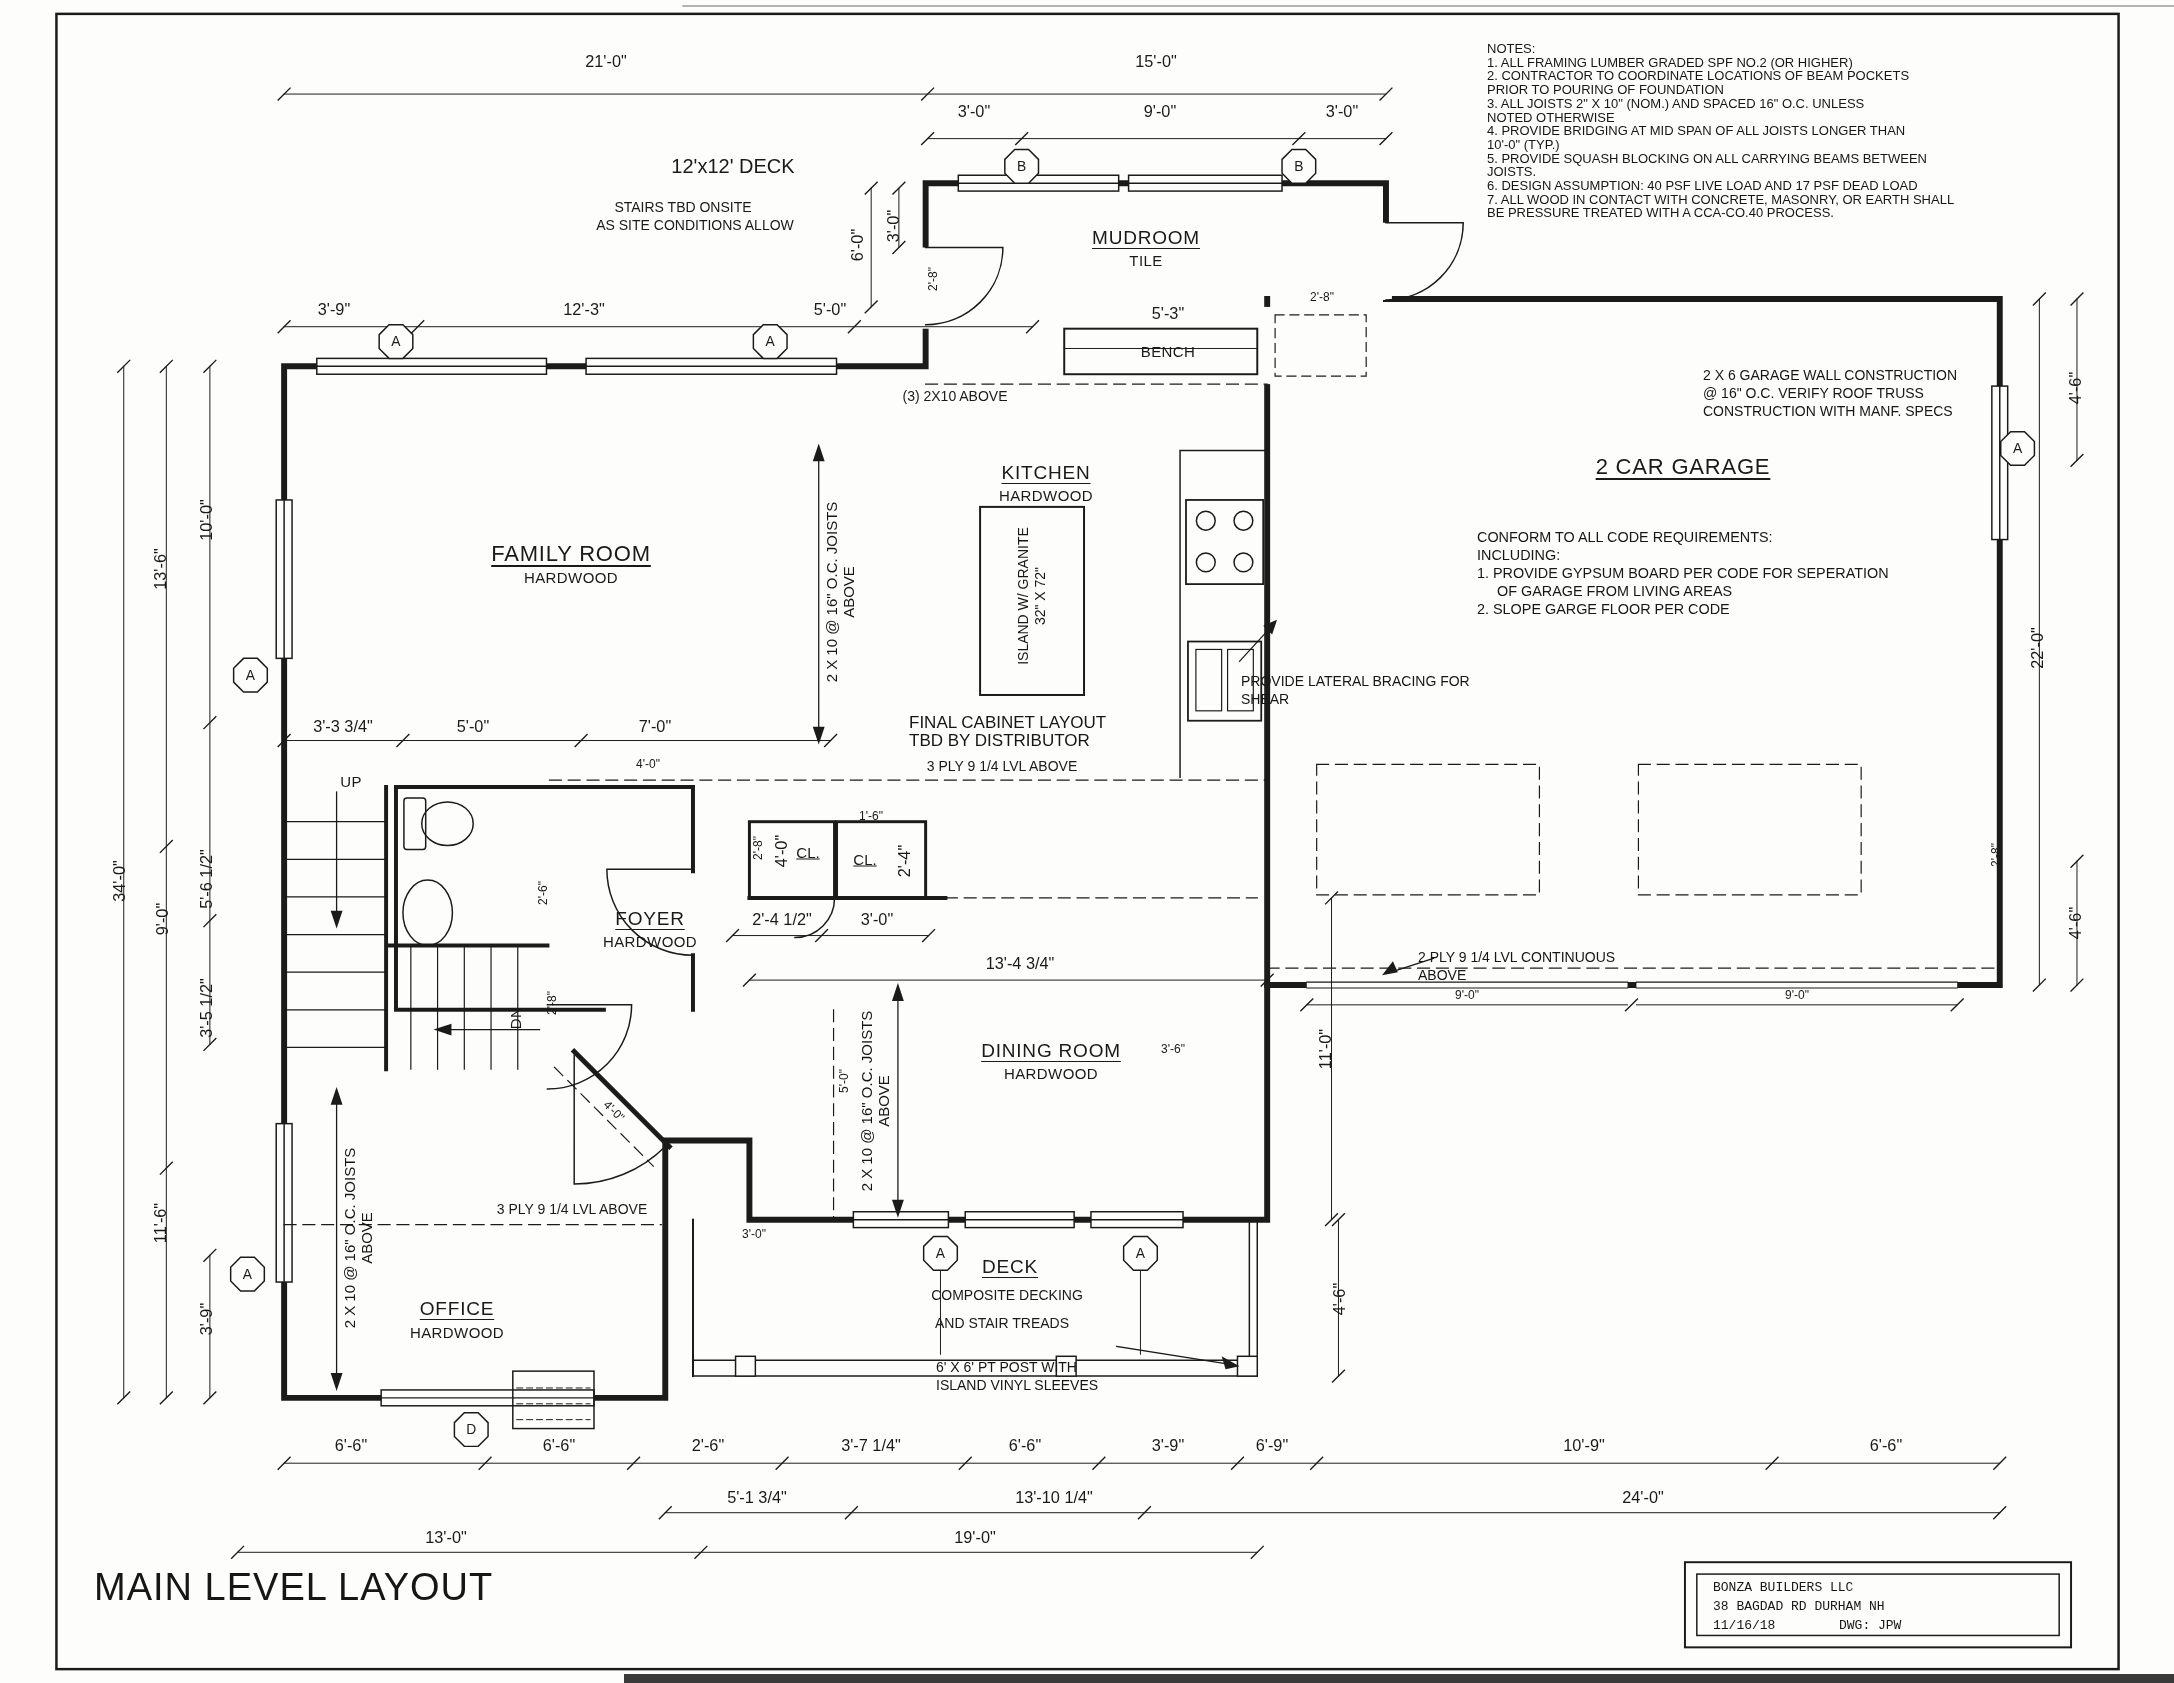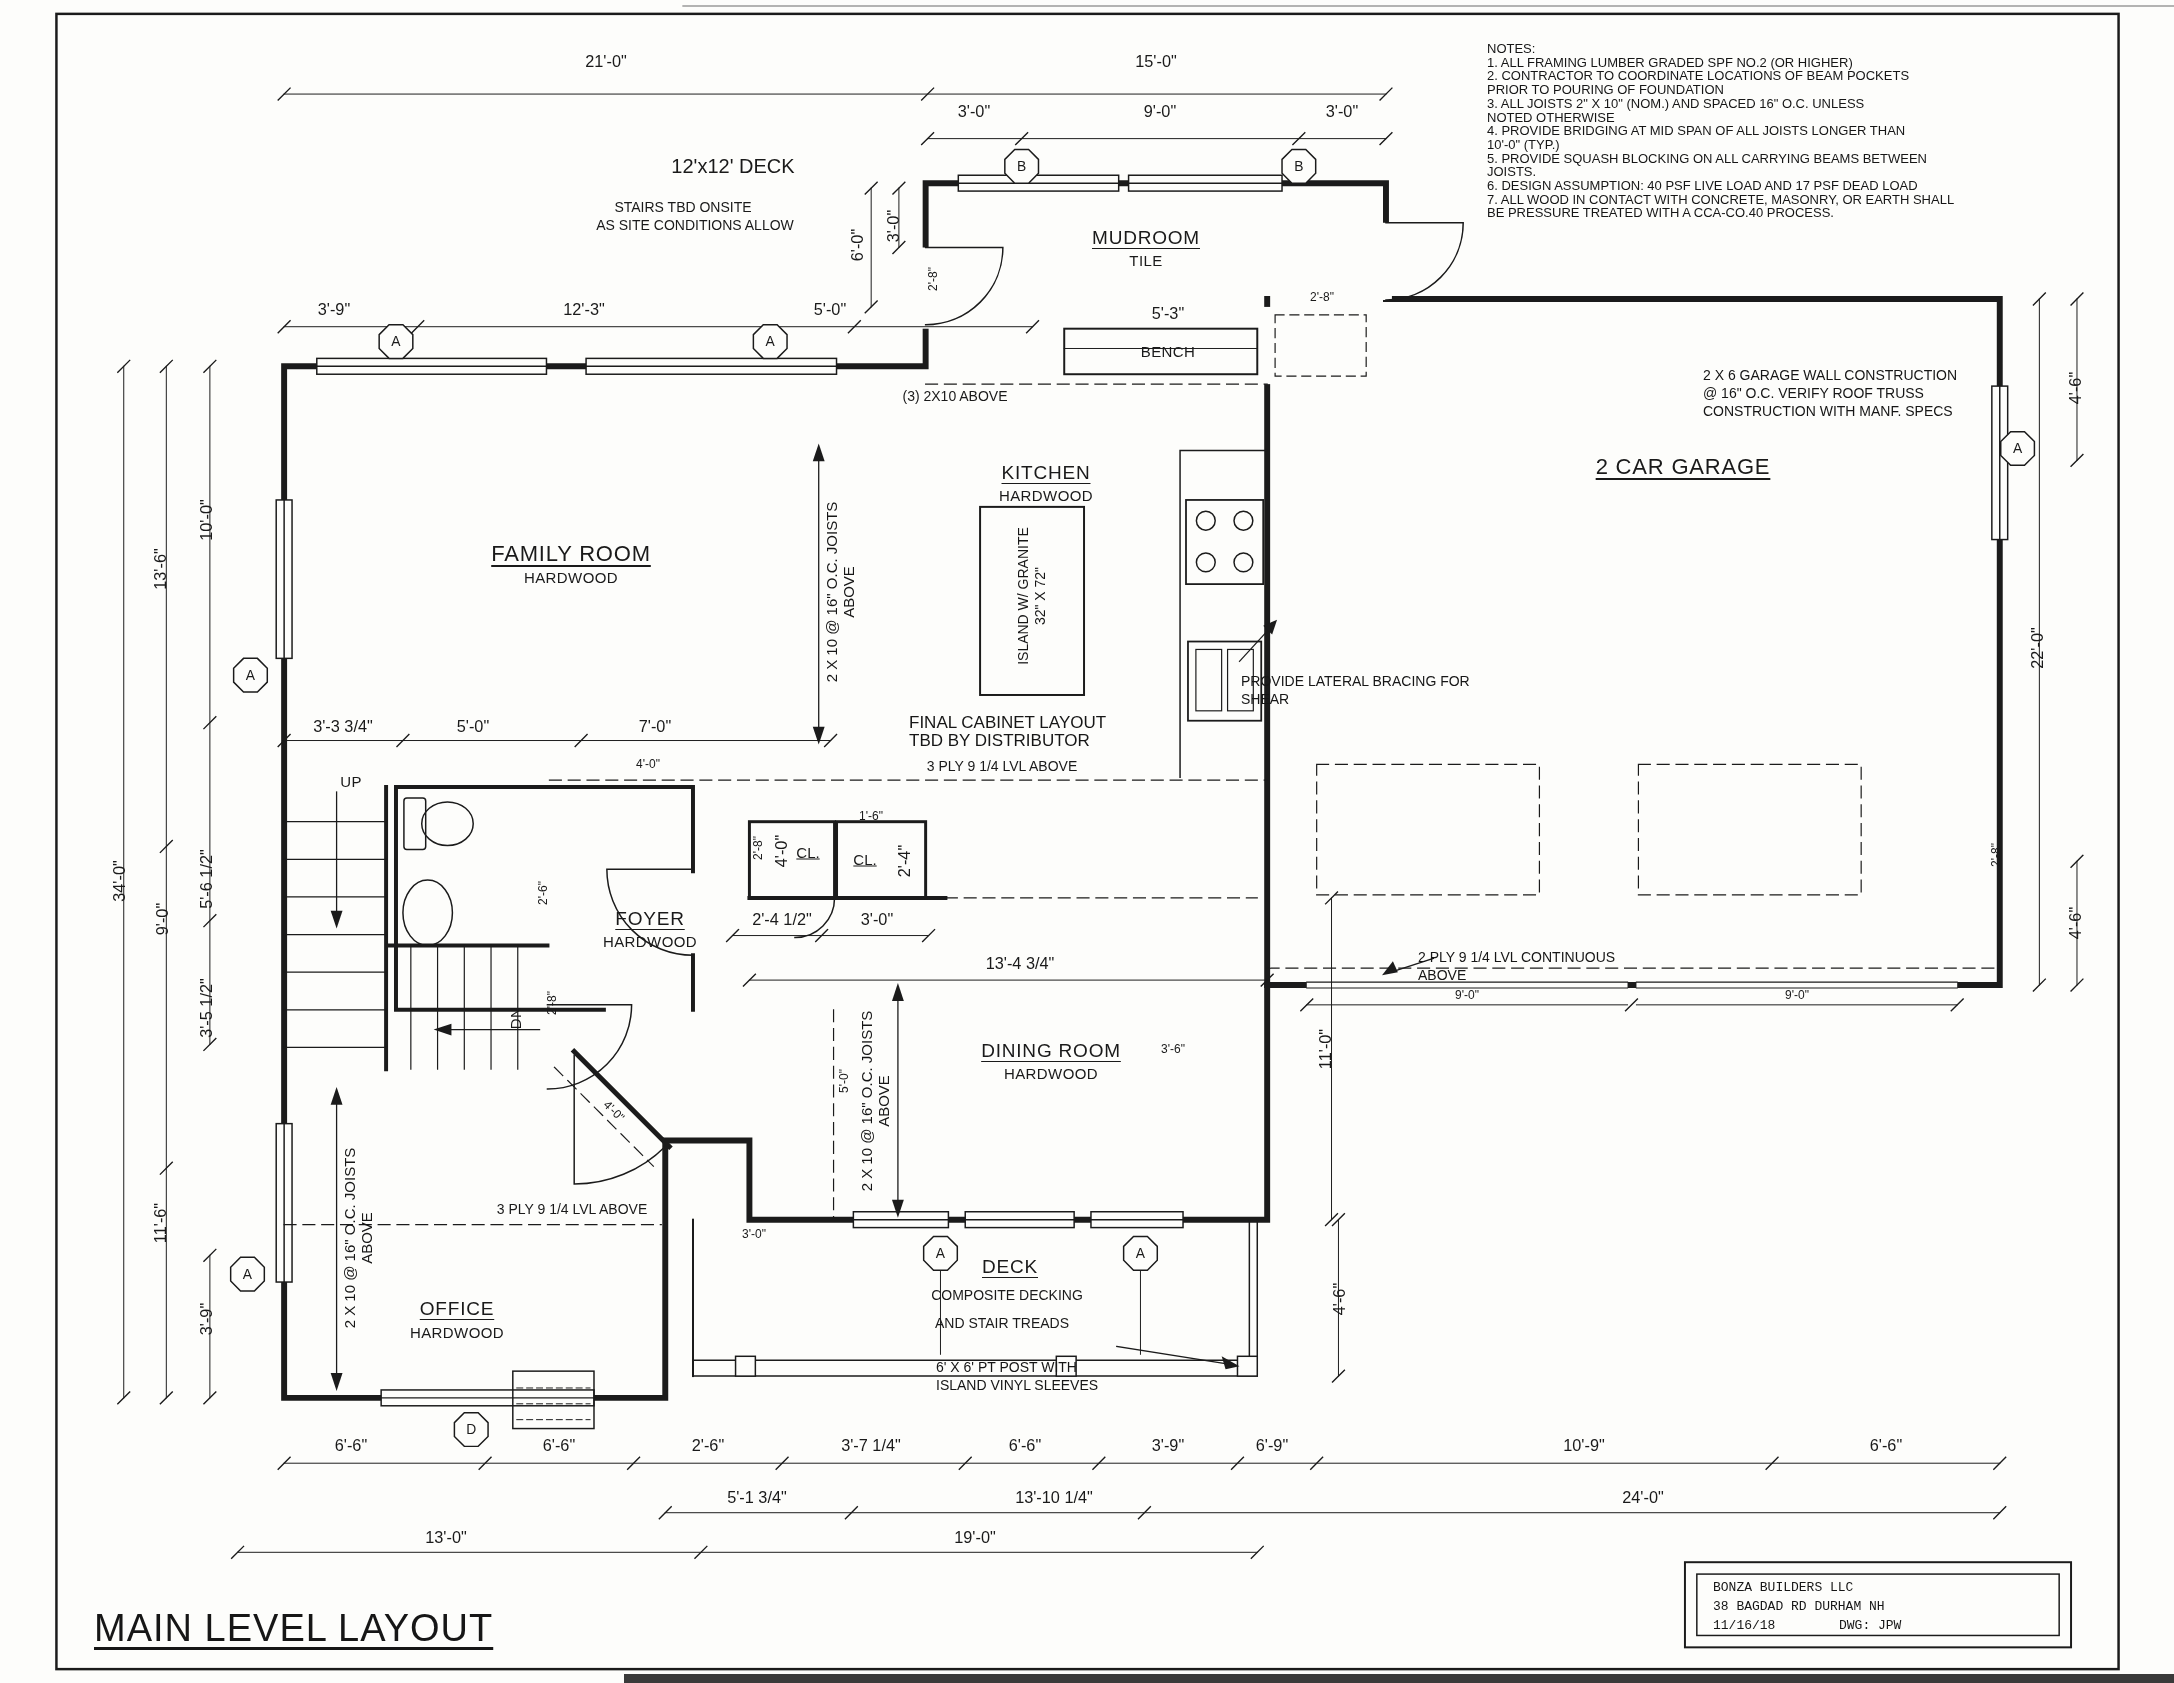--- a/index.html
+++ b/index.html
@@ -14,22 +14,22 @@
   .lft{transform:none;}
   .room{font-size:22px;letter-spacing:0.8px;text-decoration:underline;text-underline-offset:4px;}
   .room.smr{font-size:19px;}
   .flr{font-size:15px;letter-spacing:0.4px;}
   .cl{font-size:15px;text-decoration:underline;}
   .vblk{position:absolute;transform:translate(-50%,-50%) rotate(-90deg);text-align:center;
     font-size:15px;line-height:17px;white-space:nowrap;}
   .vblk.isl{font-size:14px;}
   .notes{position:absolute;font-size:13px;line-height:13.7px;white-space:nowrap;}
   .gnotes{position:absolute;font-size:14.4px;line-height:18px;white-space:nowrap;margin-top:21px;}
-  .big-title{position:absolute;font-size:38px;letter-spacing:1px;text-decoration:underline;
-    text-underline-offset:6px;white-space:nowrap;margin-top:41px;}
+  .big-title{position:absolute;font-size:38px;letter-spacing:1px;
+    text-underline-offset:6px;white-space:nowrap;}
   .tb-text{position:absolute;font-size:13px;white-space:nowrap;font-family:Liberation Mono, monospace;}
   .scanband{position:absolute;left:624px;top:1674px;width:1550px;height:9px;background:#3a3a3a;}
 </style>
 </head>
 <body>
 
 <div id="sheet">
 
 <svg id="plan-svg" width="2174" height="1683" viewBox="0 0 2196 1700">
   <g stroke="#1b1b1b" fill="none" stroke-linecap="square">
@@ -291,20 +291,27 @@
 <div class="gnotes lft" style="left:909px;top:693px;font-size:17px">
   <div>FINAL CABINET LAYOUT</div>
   <div>TBD BY DISTRIBUTOR</div>
 </div>
 <div class="gnotes" style="left:1241px;top:651px;font-size:14px">
   <div>PROVIDE LATERAL BRACING FOR</div>
   <div>SHEAR</div>
 </div>
 
 <div class="lbl room" style="left:1683px;top:467px">2 CAR GARAGE</div>
+<div class="gnotes" style="left:1477px;top:507px">
+  <div>CONFORM TO ALL CODE REQUIREMENTS:</div>
+  <div>INCLUDING:</div>
+  <div>1. PROVIDE GYPSUM BOARD PER CODE FOR SEPERATION</div>
+  <div style="padding-left:20px">OF GARAGE FROM LIVING AREAS</div>
+  <div>2. SLOPE GARGE FLOOR PER CODE</div>
+</div>
 <div class="gnotes" style="left:1418px;top:927px;font-size:14px">
   <div>2 PLY 9 1/4 LVL CONTINUOUS</div>
   <div>ABOVE</div>
 </div>
 <div class="lbl sm" style="left:1467px;top:995px">9'-0"</div>
 <div class="lbl sm" style="left:1797px;top:995px">9'-0"</div>
 
 <div class="lbl rot" style="left:2075px;top:388px">4'-6"</div>
 <div class="lbl rot" style="left:2037px;top:648px">22'-0"</div>
 <div class="lbl rot sm" style="left:1996px;top:855px">2'-8"</div>

